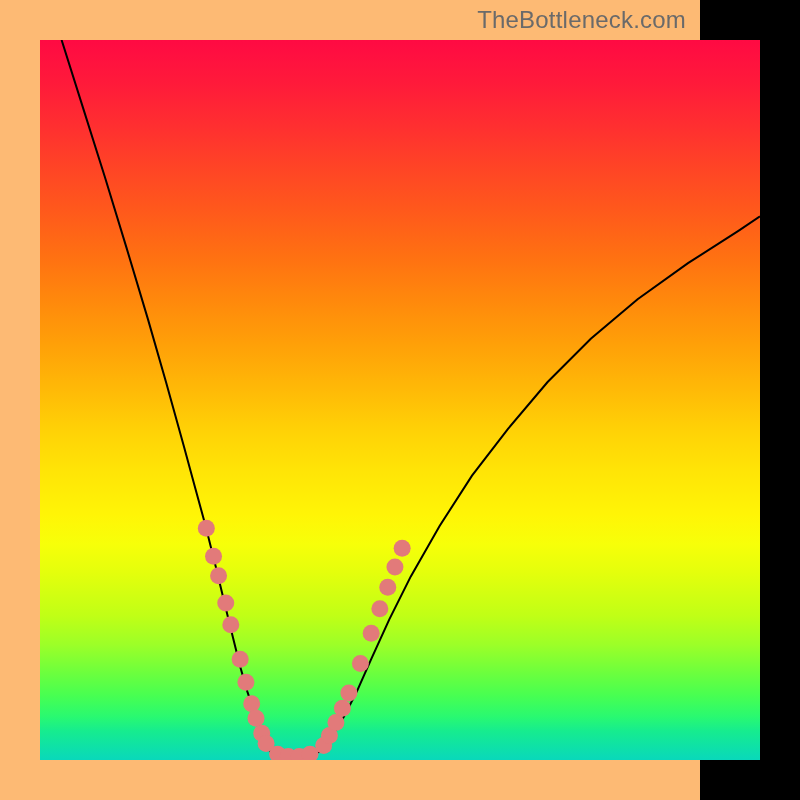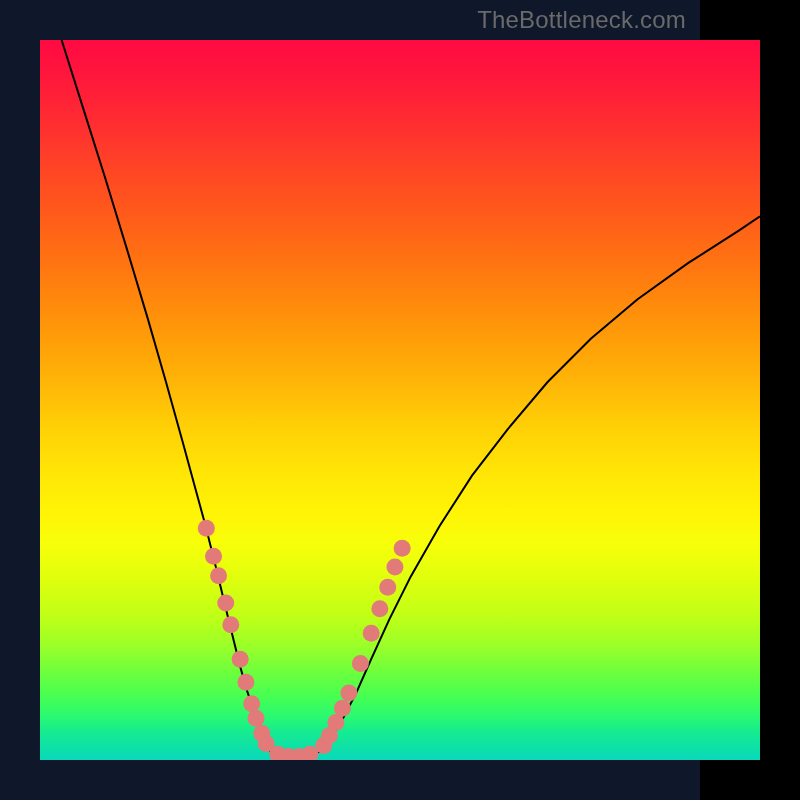--- a/index.html
+++ b/index.html
@@ -8,21 +8,21 @@
     width: 800px;
     height: 800px;
     overflow: hidden;
     background: #000;
     font-family: -apple-system, BlinkMacSystemFont, "Segoe UI", Arial, sans-serif;
   }
   .frame {
     position: relative;
     width: 700px;
     height: 800px;
-    background: #0f172a;
+    background: #fdba74;
   }
   .plot-area {
     position: absolute;
     left: 40px;
     top: 40px;
     width: 720px;
     height: 720px;
     overflow: hidden;
   }
   .gradient-bg {

